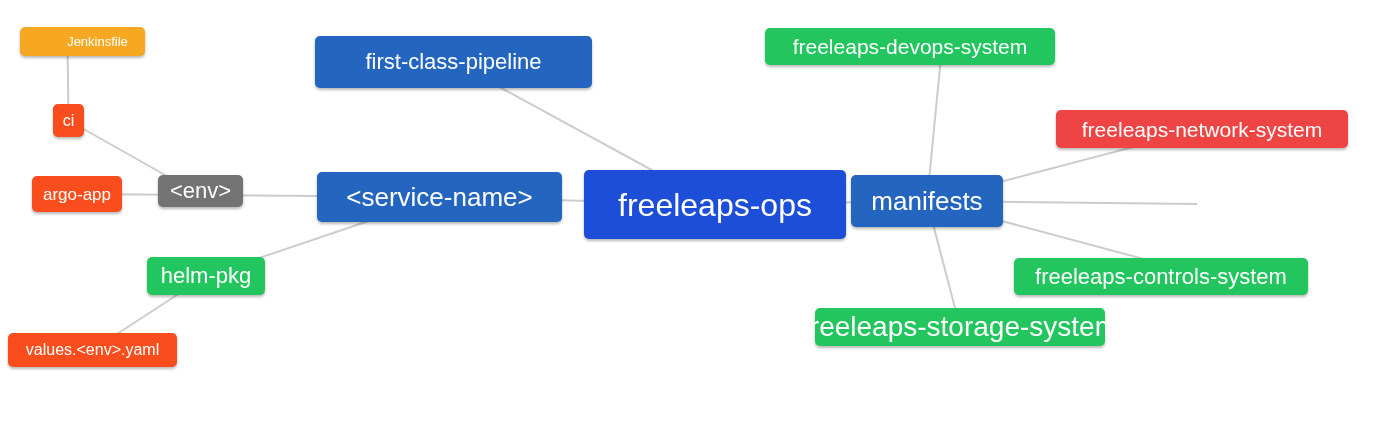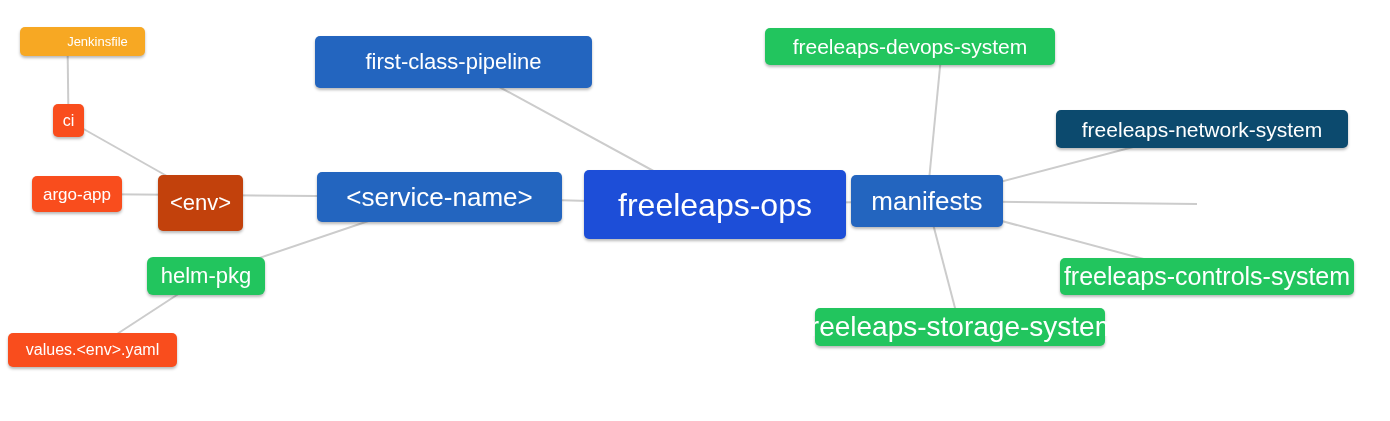--- a/index.html
+++ b/index.html
@@ -55,23 +55,23 @@
       <line x1="927" y1="201" x2="942" y2="46.5" stroke="#cccccc" stroke-width="2"></line>
       <line x1="927" y1="201" x2="1202" y2="129" stroke="#cccccc" stroke-width="2"></line>
       <line x1="927" y1="201" x2="1197" y2="204" stroke="#cccccc" stroke-width="2"></line>
       <line x1="927" y1="201" x2="1209" y2="276.5" stroke="#cccccc" stroke-width="2"></line>
       <line x1="927" y1="201" x2="960" y2="327" stroke="#cccccc" stroke-width="2"></line>
     </svg>
 <div class="node" style="left: 584px; top: 170px; width: 262px; height: 69px; background: #1d4ed8; font-size: 32px;">freeleaps-ops</div>
     <div class="node" style="left: 315px; top: 36px; width: 277px; height: 52px; background: rgb(35, 101, 191); font-size: 22px;">first-class-pipeline</div>
     <div class="node" style="left: 317px; top: 172px; width: 245px; height: 50px; background: rgb(35, 101, 191); font-size: 26px;">&lt;service-name&gt;</div>
     <div class="node" style="left: 851px; top: 175px; width: 152px; height: 52px; background: rgb(35, 101, 191); font-size: 26px;">manifests</div>
-    <div class="node" style="left: 158px; top: 175px; width: 85px; height: 56px; background: #c2410c; font-size: 22px;">&lt;env&gt;</div>
-    <div class="node" style="left: 147px; top: 257px; width: 118px; height: 38px; background: rgb(34, 197, 94); font-size: 22px; border-radius: 6px;">helm-pkg</div>
+    <div class="node" style="left: 158px; top: 175px; width: 85px; height: 32px; background: #737373; font-size: 22px;">&lt;env&gt;</div>
+    <div class="node" style="left: 147px; top: 257px; width: 118px; height: 38px; background: rgb(34, 197, 94); font-size: 22px;">helm-pkg</div>
     <div class="node" style="left: 53px; top: 104px; width: 31px; height: 33px; background: rgb(249, 77, 29); font-size: 16px;">ci</div>
     <div class="node" style="left: 32px; top: 176px; width: 90px; height: 36px; background: rgb(249, 77, 29); font-size: 17px;">argo-app</div>
     <div class="node" style="left: 8px; top: 333px; width: 169px; height: 34px; background: rgb(249, 77, 29); font-size: 16px;">values.&lt;env&gt;.yaml</div>
     <div class="node" style="left: 20px; top: 27px; width: 95px; height: 29px; background: rgb(247, 168, 35); font-size: 13px; padding-left: 30px;">Jenkinsfile</div>
     <div class="node" style="left: 765px; top: 28px; width: 290px; height: 37px; background: rgb(34, 197, 94); font-size: 21px;">freeleaps-devops-system</div>
-    <div class="node" style="left: 1056px; top: 110px; width: 292px; height: 38px; background: #0c4a6e; font-size: 21px;">freeleaps-network-system</div>
-    <div class="node" style="left: 1060px; top: 258px; width: 294px; height: 37px; background: rgb(34, 197, 94); font-size: 25px;">freeleaps-controls-system</div>
+    <div class="node" style="left: 1056px; top: 110px; width: 292px; height: 38px; background: #ef4444; font-size: 21px;">freeleaps-network-system</div>
+    <div class="node" style="left: 1014px; top: 258px; width: 294px; height: 37px; background: rgb(34, 197, 94); font-size: 22px;">freeleaps-controls-system</div>
     <div class="node" style="left: 815px; top: 308px; width: 290px; height: 38px; background: rgb(34, 197, 94); font-size: 28px;">freeleaps-storage-system</div>
   </div>
 
 </body></html>

